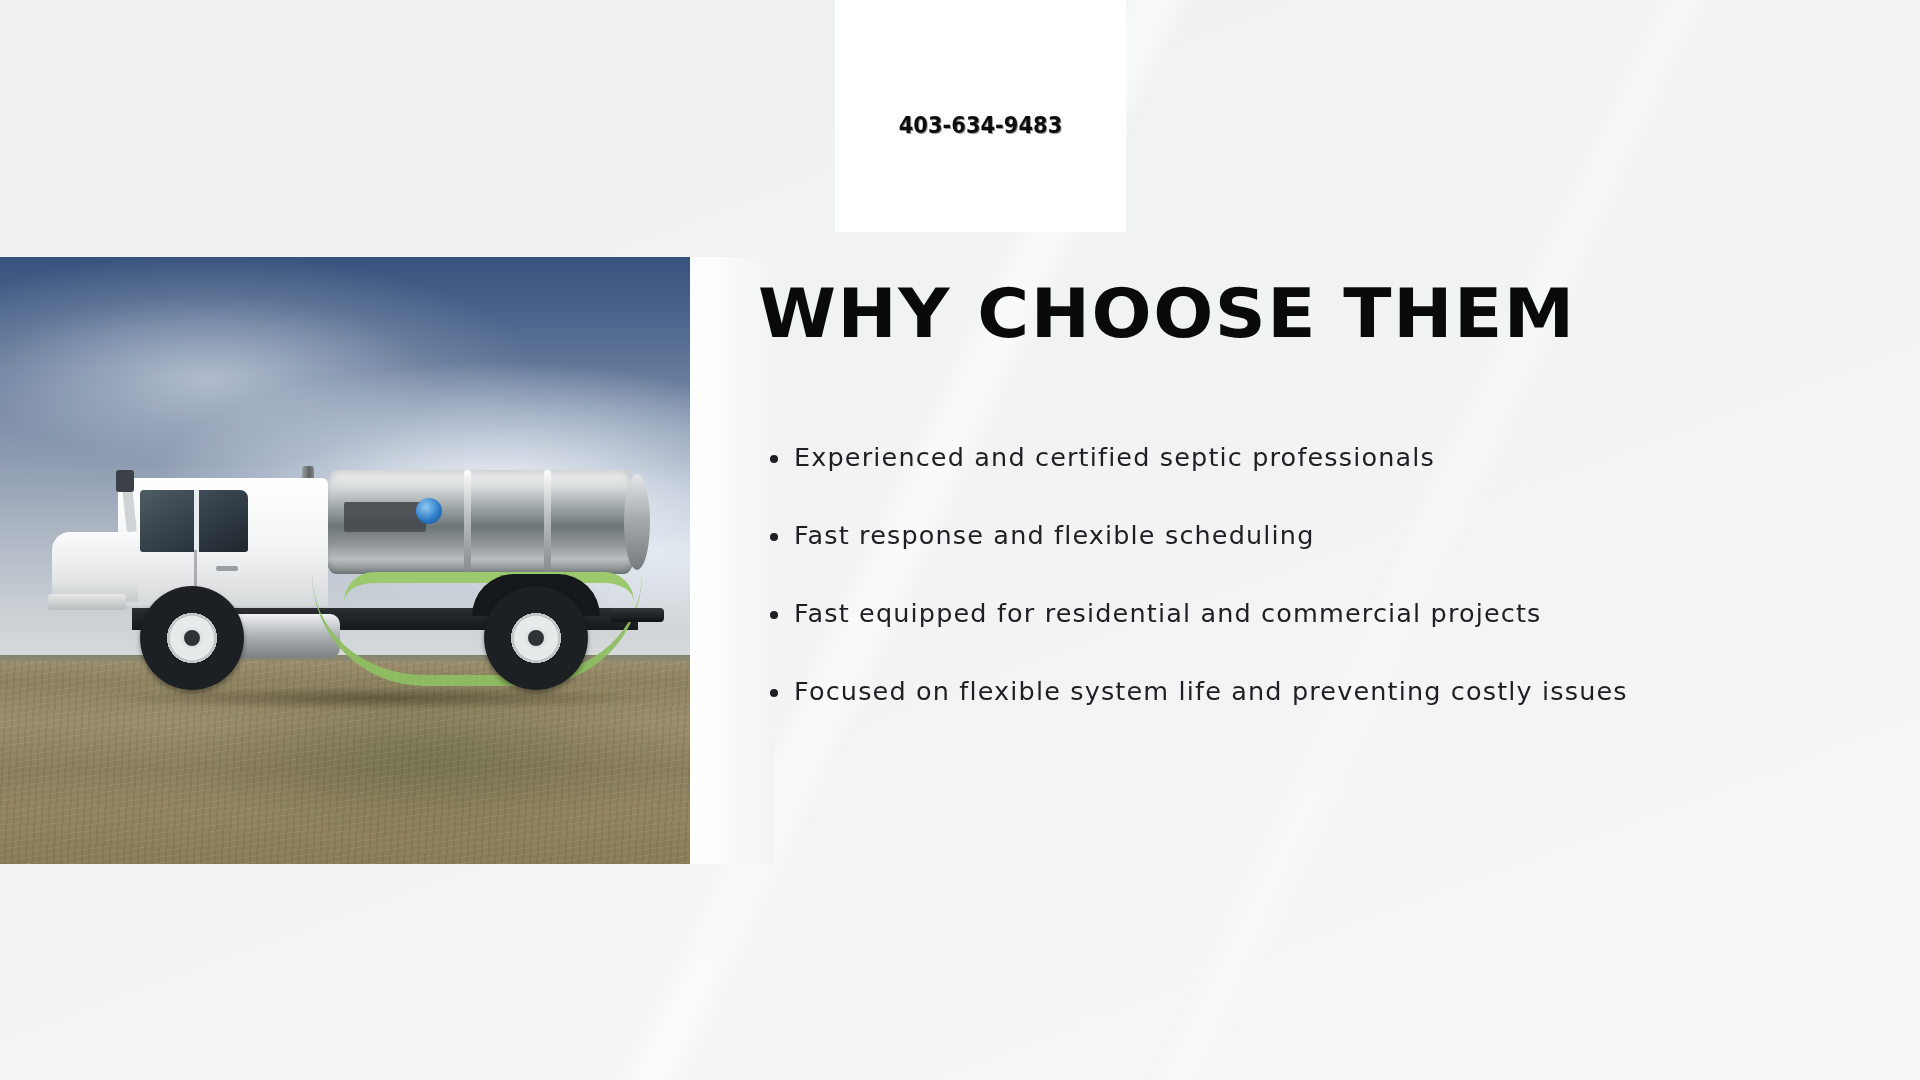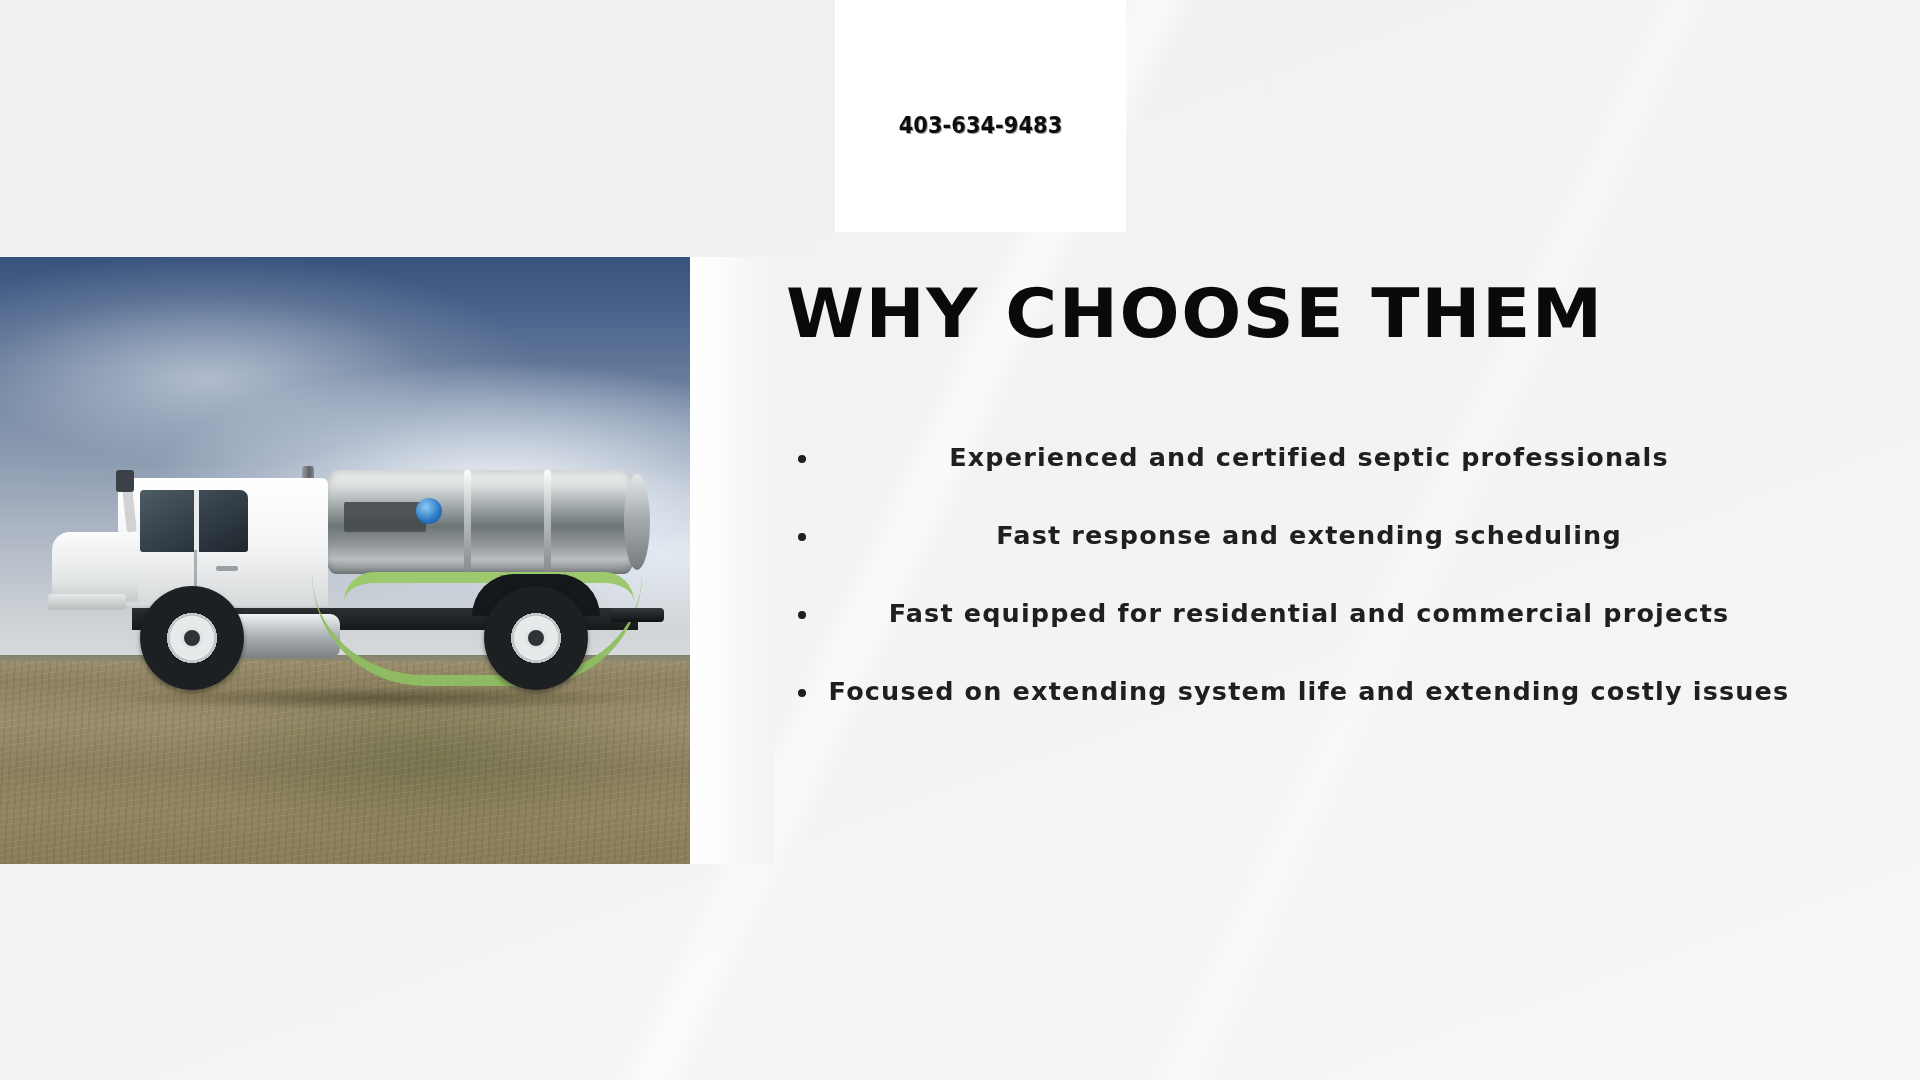--- a/index.html
+++ b/index.html
@@ -266,21 +266,21 @@
     top:257px;
     width:84px;
     height:607px;
     background:linear-gradient(90deg,#ffffff 0%,#fdfdfd 28%,#f6f7f7 62%,#f2f4f4 100%);
     z-index:2;
   }
 
   
   .content {
     position:absolute;
-    left:786px;
+    left:758px;
     top:280px;
     width:1060px;
     z-index:4;
   }
   .heading {
     font-family:"DejaVu Sans", sans-serif;
     font-weight:bold;
     font-size:68px;
     line-height:1.0;
     color:#0a0a0a;
@@ -290,27 +290,26 @@
     white-space:nowrap;
   }
   .bullets {
     list-style:none;
     margin-top:70px;
   }
   .bullet {
     position:relative;
     padding-left:36px;
     font-family:"DejaVu Sans", sans-serif;
-    font-weight:bold;
+    font-weight:normal;
     font-size:25.5px;
     line-height:78px;
     letter-spacing:1.15px;
     color:#1f1f21;
     max-width:1010px;
-    text-align:center;
   }
   .bullet::before {
     content:"";
     position:absolute;
     left:12px;
     top:37px;
     width:8px;
     height:8px;
     border-radius:50%;
     background:#1f1f21;
@@ -366,17 +365,17 @@
     </div>
   </div>
 </div>
 <div class="photo-fade"></div>
 
 <div class="content">
   <h1 class="heading">WHY CHOOSE THEM</h1>
 
   <ul class="bullets">
     <li class="bullet">Experienced and certified septic professionals</li>
-    <li class="bullet">Fast response and extending scheduling</li>
+    <li class="bullet">Fast response and flexible scheduling</li>
     <li class="bullet">Fast equipped for residential and commercial projects</li>
-    <li class="bullet">Focused on extending system life and extending costly issues</li>
+    <li class="bullet">Focused on flexible system life and preventing costly issues</li>
   </ul>
 </div>
 
 </body></html>

